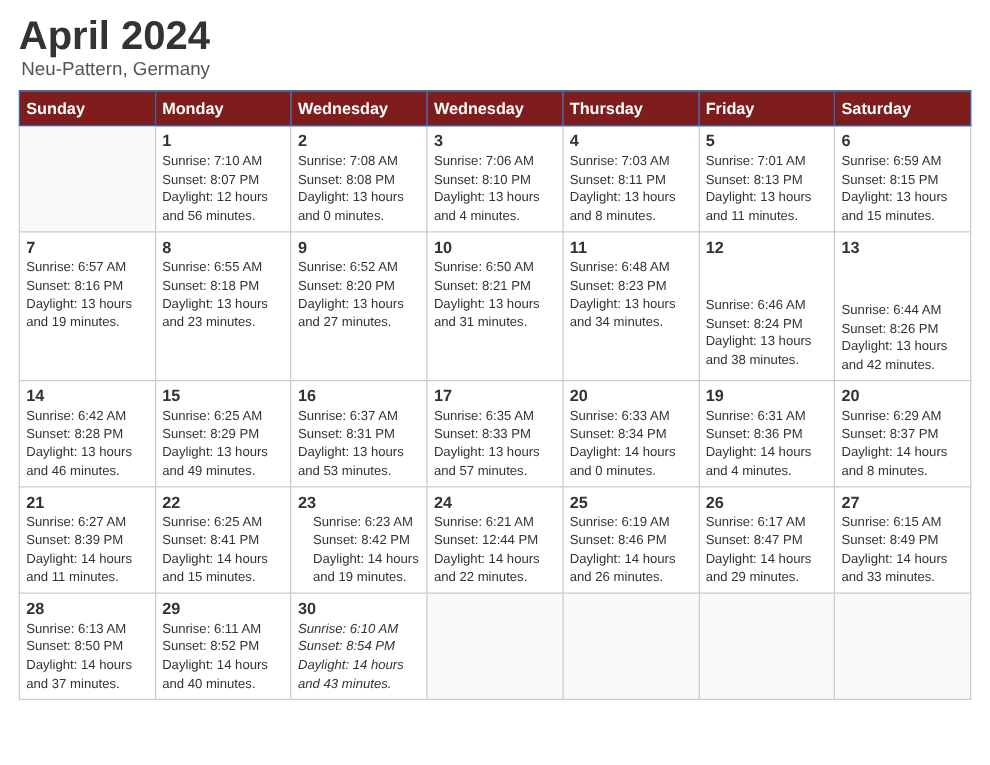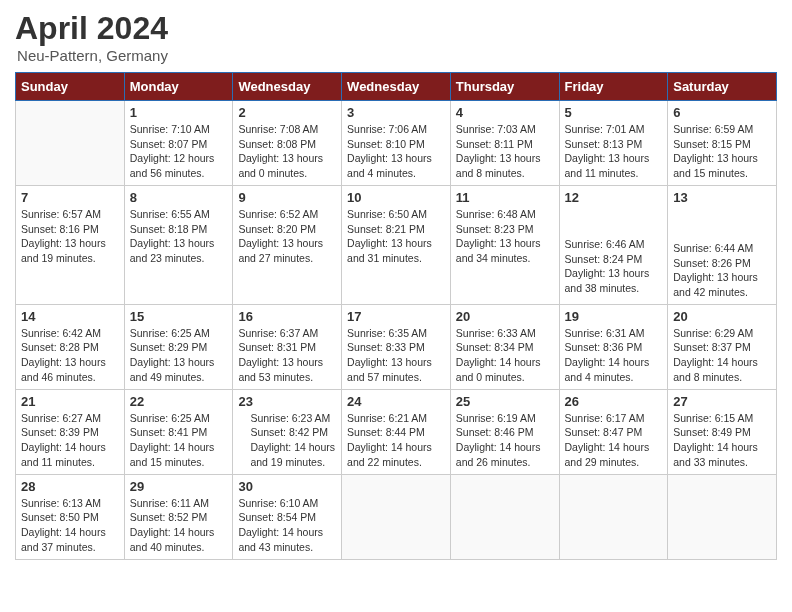--- a/index.html
+++ b/index.html
@@ -273,21 +273,21 @@
         <td>
           <div class="day-num">23</div>
           <div class="day-info" style="white-space: pre-line; margin-left: 12px;">Sunrise: 6:23 AM
 Sunset: 8:42 PM
 Daylight: 14 hours
 and 19 minutes.</div>
         </td>
         <td>
           <div class="day-num">24</div>
           <div class="day-info" style="white-space: pre-line;">Sunrise: 6:21 AM
-Sunset: 8:44 PM
+Sunset: 12:44 PM
 Daylight: 14 hours
 and 22 minutes.</div>
         </td>
         <td>
           <div class="day-num">25</div>
           <div class="day-info" style="white-space: pre-line;">Sunrise: 6:19 AM
 Sunset: 8:46 PM
 Daylight: 14 hours
 and 26 minutes.</div>
         </td>
@@ -316,21 +316,21 @@
         </td>
         <td>
           <div class="day-num">29</div>
           <div class="day-info" style="white-space: pre-line;">Sunrise: 6:11 AM
 Sunset: 8:52 PM
 Daylight: 14 hours
 and 40 minutes.</div>
         </td>
         <td>
           <div class="day-num">30</div>
-          <div class="day-info" style="white-space: pre-line;">Sunrise: 6:10 AM
+          <div class="day-info" style="white-space: pre-line; font-style: italic;">Sunrise: 6:10 AM
 Sunset: 8:54 PM
 Daylight: 14 hours
 and 43 minutes.</div>
         </td>
         <td class="empty-cell"></td>
         <td class="empty-cell"></td>
         <td class="empty-cell"></td>
         <td class="empty-cell"></td>
       </tr>
     </tbody>

